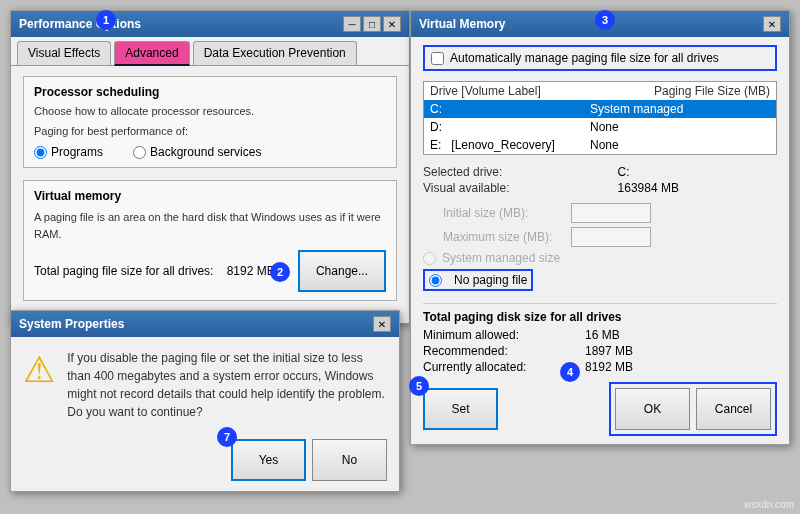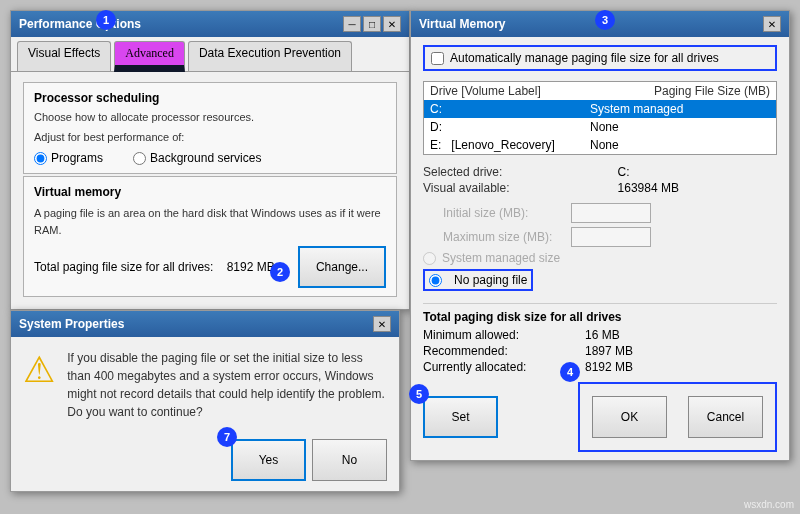--- a/index.html
+++ b/index.html
@@ -70,35 +70,34 @@
       padding: 4px 10px;
       border: 1px solid #999;
       border-bottom: none;
       background: #e0e0e0;
       cursor: pointer;
       font-size: 12px;
       border-radius: 3px 3px 0 0;
     }
 
     .tab.active {
-      background: #d946ef;
-      border-bottom: 7px solid #0f172a;
+      background: #ec4899;
+      border-bottom: 2px solid #0f172a;
       margin-bottom: -1px;
       z-index: 1;
-      font-family: Liberation Serif, serif;
     }
 
     .dialog-content {
       padding: 10px 12px;
     }
 
     .section {
       border: 1px solid #b0b0b0;
       padding: 8px 10px;
-      margin-bottom: 2px;
+      margin-bottom: 12px;
       background: #f8f8f8;
     }
 
     .section-title {
       font-weight: 600;
       margin-bottom: 6px;
       font-size: 12px;
     }
 
     .section-desc {
@@ -368,21 +367,21 @@
   <div class="tab-bar">
     <div class="tab">Visual Effects</div>
     <div class="tab active">Advanced</div>
     <div class="tab">Data Execution Prevention</div>
   </div>
 
   <div class="dialog-content">
     <div class="section">
       <div class="section-title">Processor scheduling</div>
       <div class="section-desc">Choose how to allocate processor resources.</div>
-      <div class="section-desc">Adjust for best performance of:</div>
+      <div class="section-desc">Paging for best performance of:</div>
       <div class="radio-group">
         <div class="radio-item">
           <input type="radio" name="perf" checked="" style="">
           <span>Programs</span>
         </div>
         <div class="radio-item">
           <input type="radio" name="perf" style="">
           <span>Background services</span>
         </div>
       </div>
@@ -480,21 +479,21 @@
         <span>8192 MB</span>
       </div>
     </div>
 
     <div style="display:flex; justify-content:space-between; align-items:center; margin-top:8px;">
       <div style="position:relative;">
         
         <div class="num-badge" style="position:absolute; left:-14px; top:-12px;">5</div>
         <button class="win-btn default">Set</button>
       </div>
-      <div style="display:flex; gap:21px; border: 2px solid #1a3fff; padding: 12px;">
+      <div style="display:flex; gap:6px; border: 2px solid #1a3fff; padding: 4px;">
 
         <button class="win-btn">OK</button>
         <button class="win-btn">Cancel</button>
       </div>
     </div>
   </div>
 </div>
 
 <div class="num-badge" style="left: 595px; top: 10px;">3</div>
 

